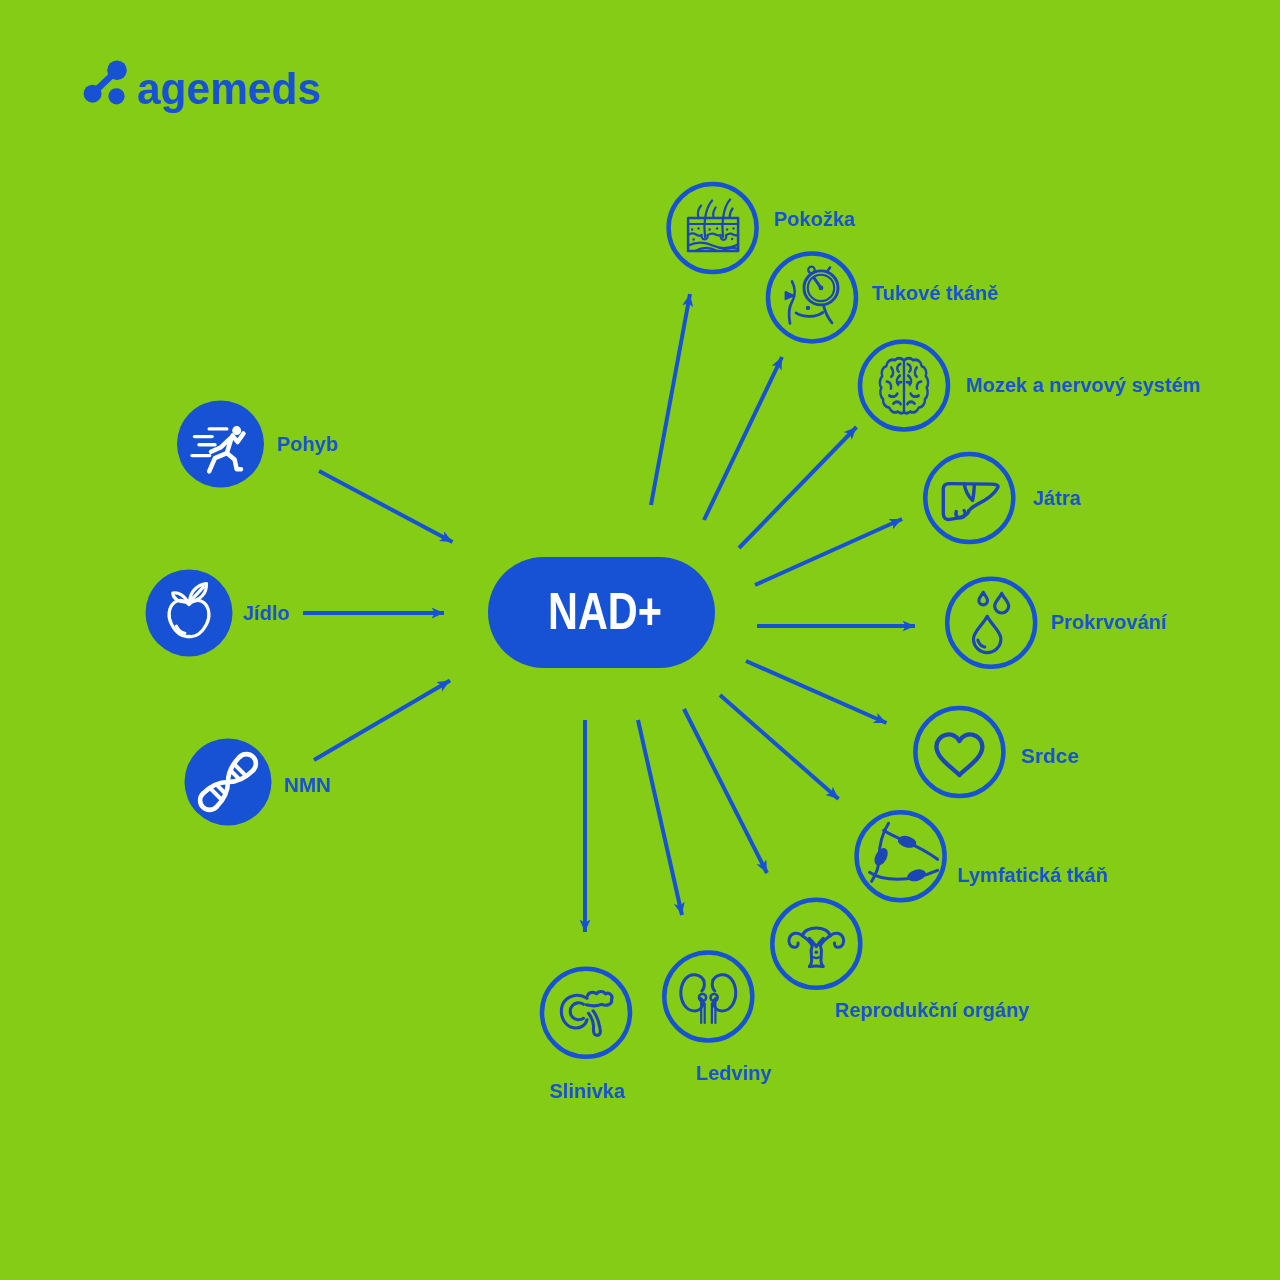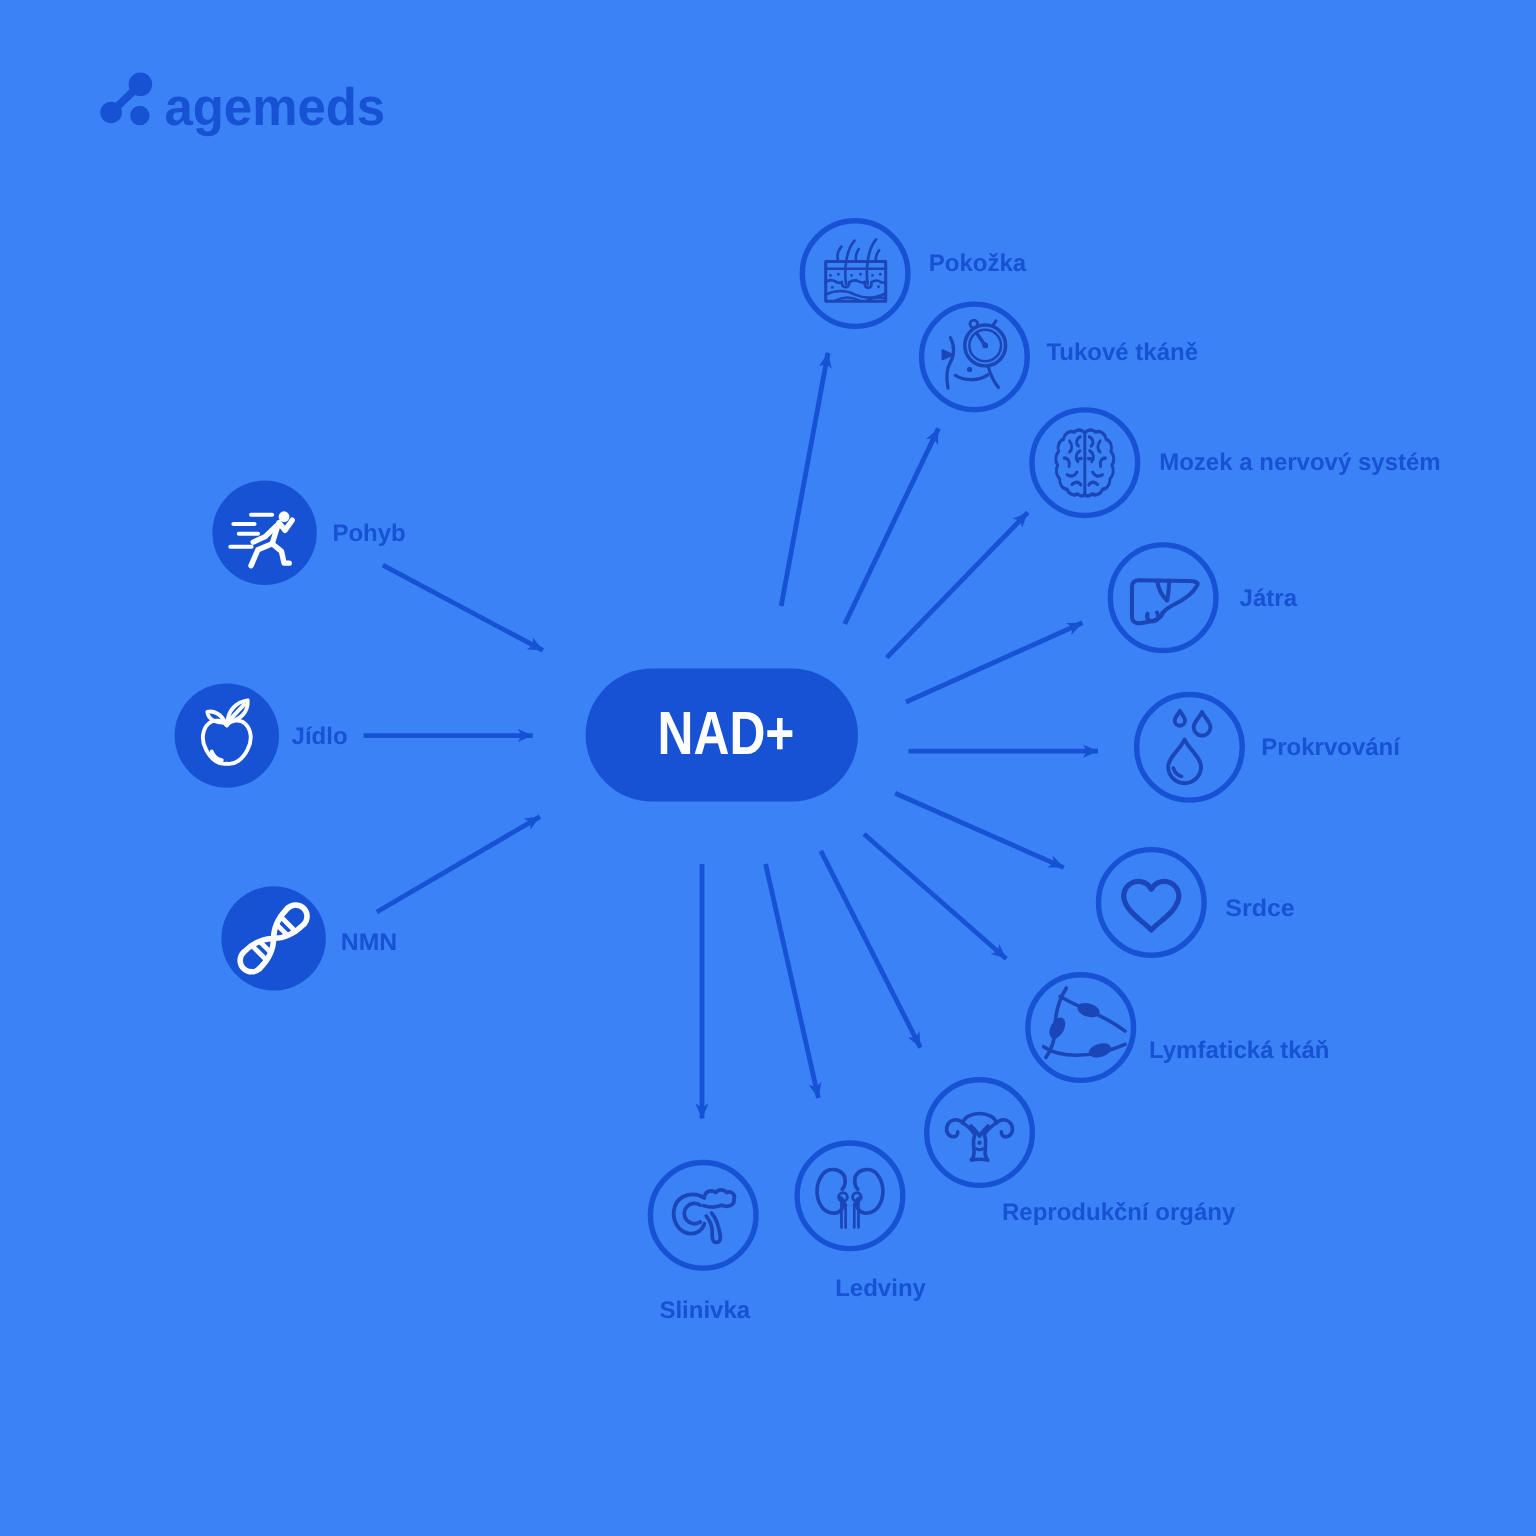--- a/index.html
+++ b/index.html
@@ -1,16 +1,16 @@
 <!DOCTYPE html>
 <html><head>
 <meta charset="utf-8">
 <style>
   html,body{margin:0;padding:0;background:#ffffff;}
-  #page{position:relative;width:1280px;height:1280px;background:#3b82f6;overflow:hidden;}
+  #page{position:relative;width:1280px;height:1280px;background:#84cc16;overflow:hidden;}
   text{font-family:"Liberation Sans",sans-serif;font-weight:bold;}
 </style>
 </head>
 <body>
 <div id="page">
 <svg width="1280" height="1280" viewBox="0 0 1280 1280" fill="none">
 <defs>
 <marker id="ah" markerWidth="18" markerHeight="14" refX="12.5" refY="5.5" orient="auto" markerUnits="userSpaceOnUse">
   <path d="M0,0 L12.5,5.5 L0,11 L3.2,5.5 Z" fill="#1652d3" stroke="none"></path>
 </marker>

